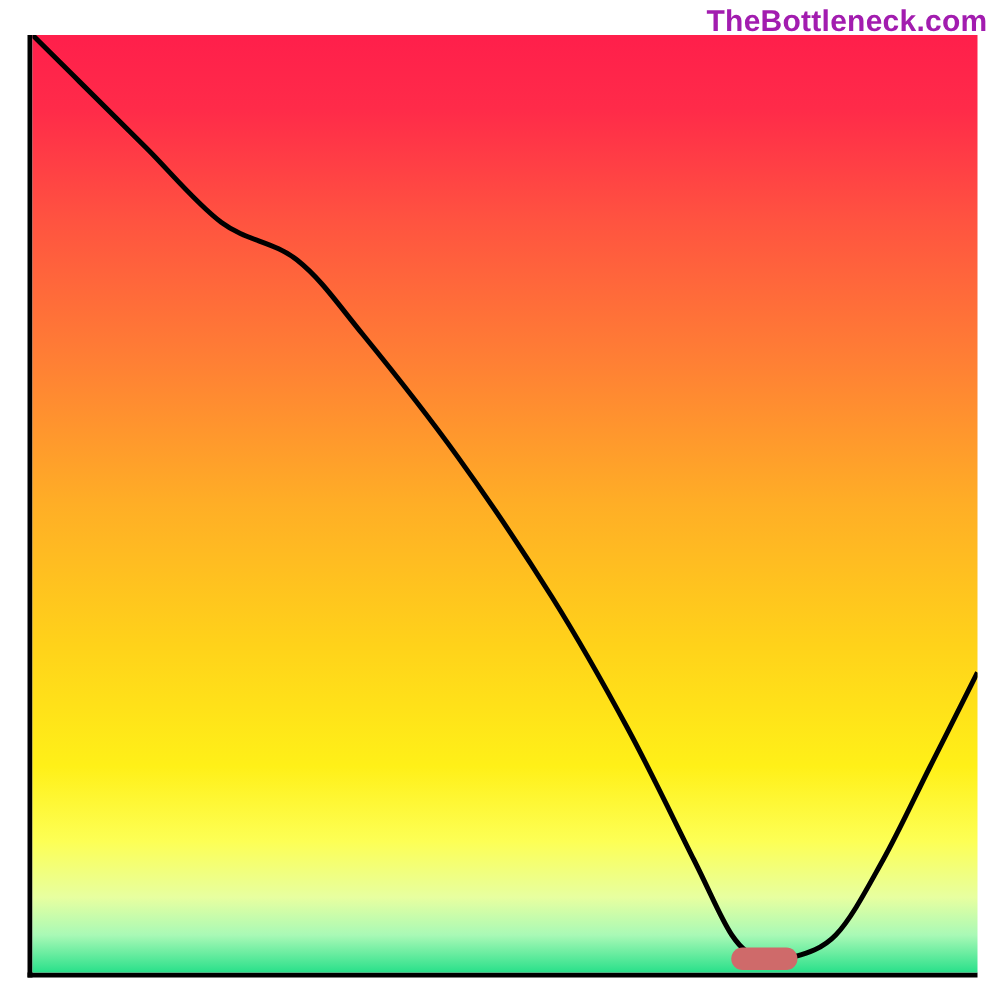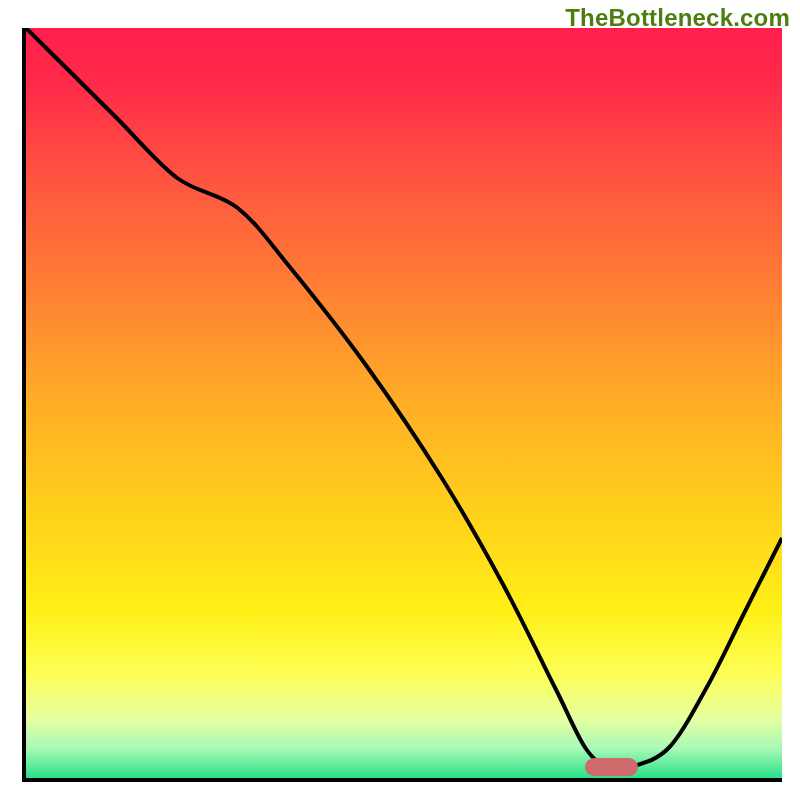--- a/index.html
+++ b/index.html
@@ -14,21 +14,21 @@
     position: relative;
     width: 800px;
     height: 800px;
   }
   .watermark {
     position: absolute;
     top: 4px;
     right: 10px;
     font-size: 24px;
     font-weight: bold;
-    color: #4d7c0f;
+    color: #a21caf;
     letter-spacing: 0.2px;
     text-align: right;
   }
   .plot-area {
     position: absolute;
     left: 22px;
     top: 28px;
     width: 756px;
     height: 750px;
     border-left: 4px solid #000;

